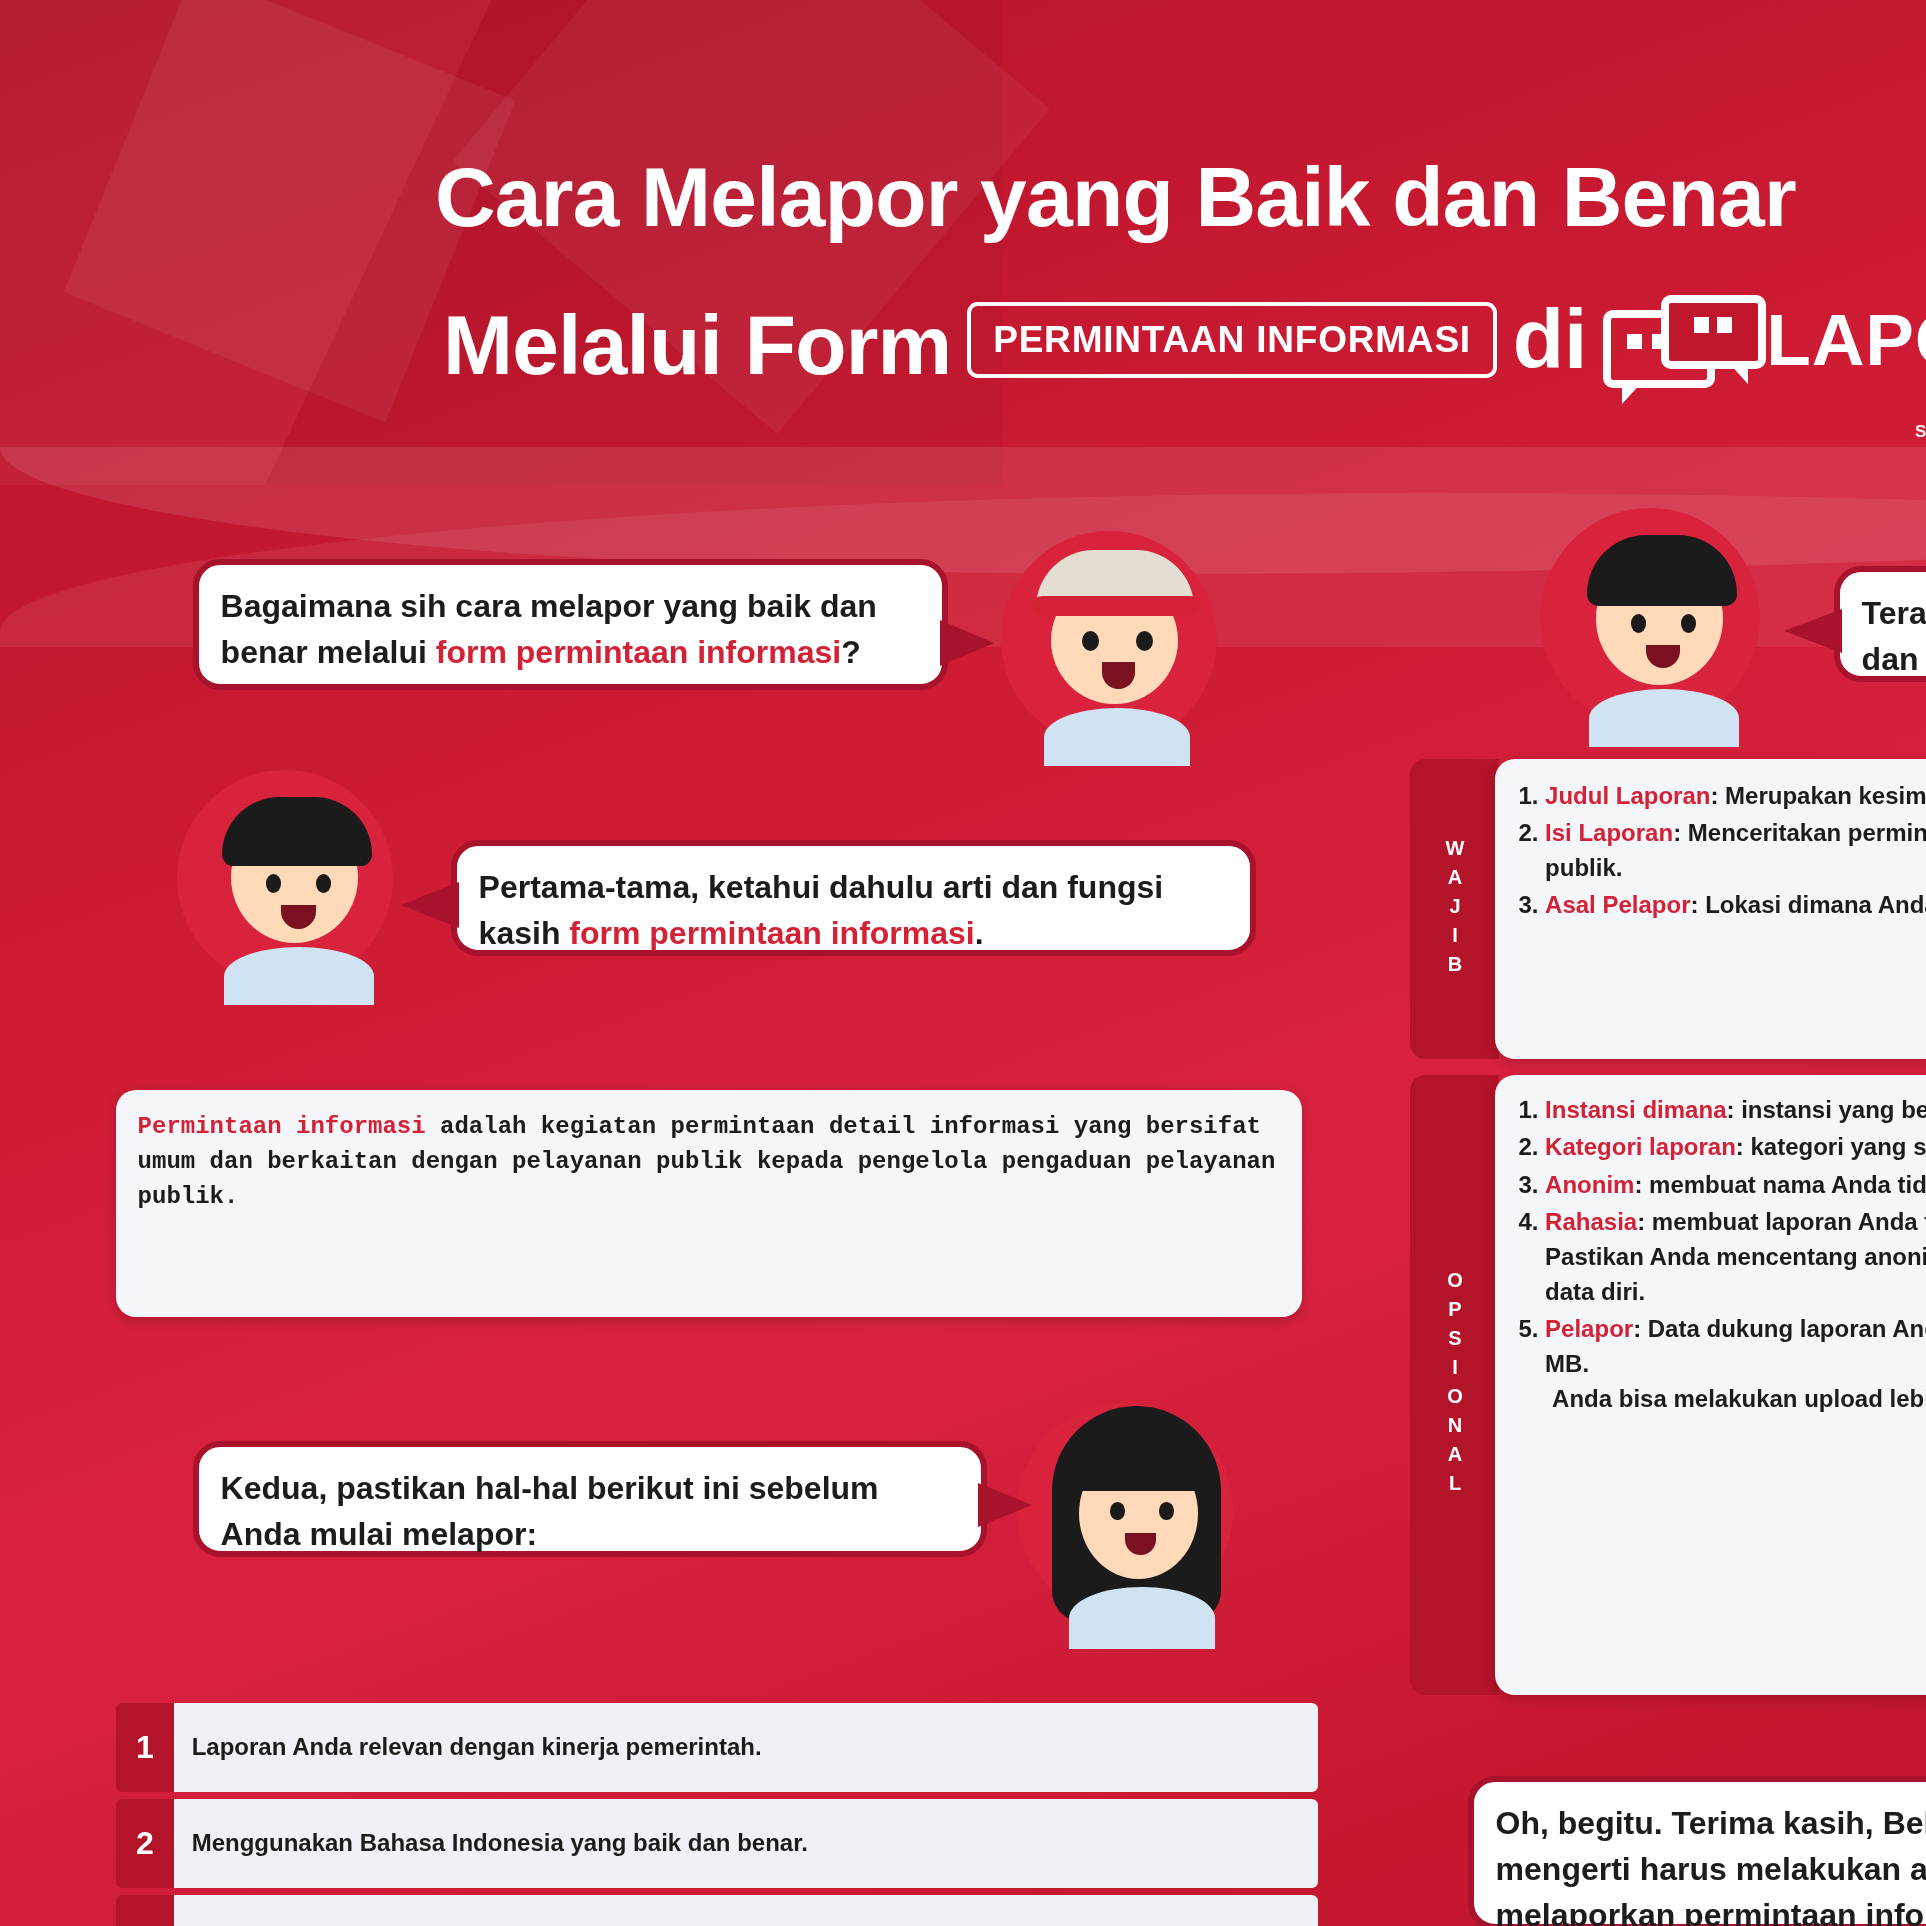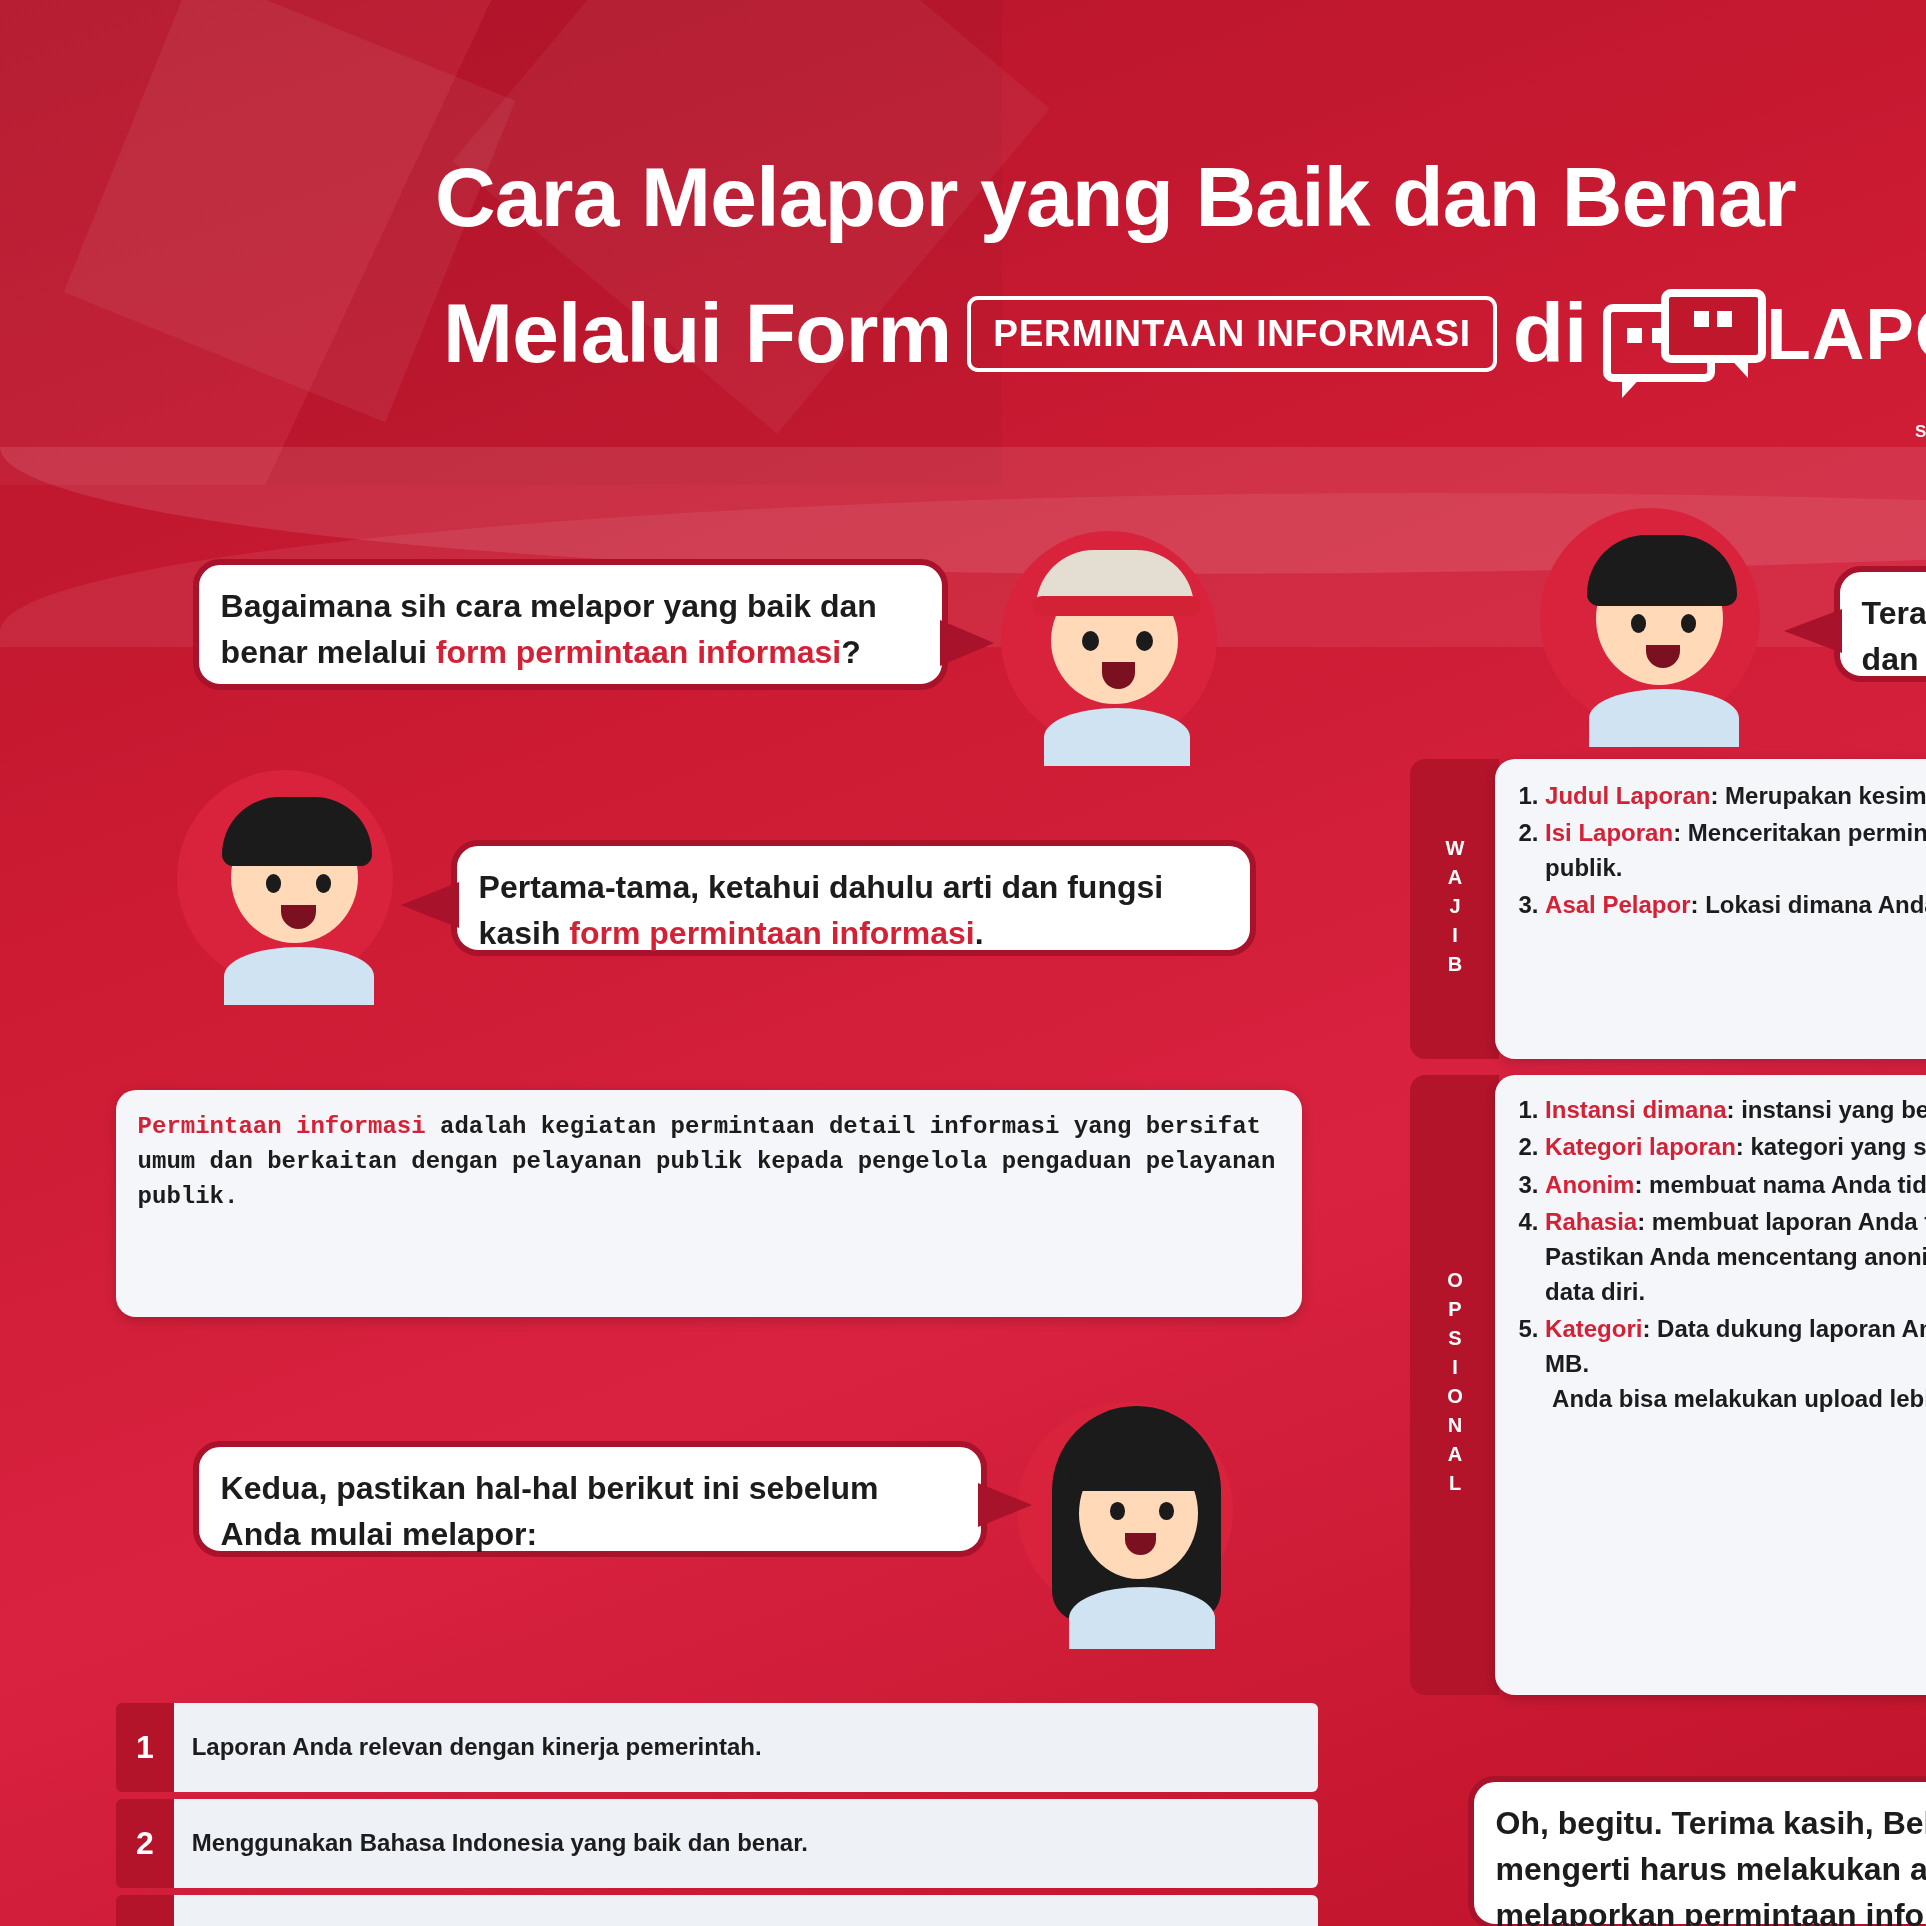--- a/index.html
+++ b/index.html
@@ -28,21 +28,21 @@
     border-radius:50% 50% 0 0/90% 70% 0 0;}
 
   
   .header{position:absolute;left:0;top:0;width:2845px;height:478px;}
   .title{
     position:absolute;left:435px;top:143px;width:2080px;
     color:#ffffff;font-weight:bold;font-size:84px;line-height:1.30;
     letter-spacing:-0.8px;
   }
   .title-l2{position:absolute;left:443px;top:285px;display:flex;align-items:center;gap:15.4px;}
-  .title-l2 .t{color:#fff;font-weight:bold;font-size:84px;letter-spacing:-0.8px;}
+  .title-l2 .t{color:#fff;font-weight:bold;font-size:84px;letter-spacing:-0.8px;margin-top:12px;}
   .pill{
     border:4.6px solid #ffffff;border-radius:10.8px;
     padding:13px 22.3px;color:#ffffff;font-weight:bold;font-size:37px;letter-spacing:0.8px;
     white-space:nowrap;
   }
   .di{color:#fff;font-weight:bold;font-size:84px;}
   .logo-wrap{display:flex;align-items:center;gap:11.6px;}
   .logo-mark{width:152px;height:89px;position:relative;}
   .logo-mark .b1{position:absolute;left:0;top:15.4px;width:96px;height:62px;border:8.5px solid #fff;border-radius:10px;}
   .logo-mark .b1:after{content:"";position:absolute;left:11.6px;bottom:-24px;width:0;height:0;
@@ -228,21 +228,21 @@
     <span style="writing-mode:vertical-rl;text-orientation:upright;letter-spacing:7px;">OPSIONAL</span>
   </div>
   <div class="panel" style="left:1495px;top:1075px;width:1248px;height:620px;padding-top:17px;">
     <ol class="lst">
       <li><span class="hl">Instansi dimana</span><span>: instansi yang berwenang terhadap permintaan informasi yang diinginkan.</span></li>
       <li><span class="hl">Kategori laporan</span><span>: kategori yang sesuai dengan informasi yang diinginkan.</span></li>
       <li><span class="hl">Anonim</span><span>: membuat nama Anda tidak muncul pada halaman publik SP4N-LAPOR!.</span></li>
       <li><span class="hl">Rahasia</span><span>: membuat laporan Anda tidak muncul pada halaman publik SP4N-LAPOR!.</span>
         <div>Pastikan Anda mencentang anonim dan rahasia untuk laporan yang bersifat sensitif dan mengandung data diri.</div>
       </li>
-      <li><span class="hl">Kategori</span><span>: Data dukung laporan Anda berupa gambar, dokumen, dan video dengan maksimal upload 2 MB.</span>
+      <li><span class="hl">Pelapor</span><span>: Data dukung laporan Anda berupa gambar, dokumen, dan video dengan maksimal upload 2 MB.</span>
         <div style="padding-left:7px;">Anda bisa melakukan upload lebih dari satu dokumen.</div>
       </li>
     </ol>
   </div>
 
   <div class="bubble" style="left:1468px;top:1776px;width:863px;height:154px;">
     <span>Oh, begitu. Terima kasih, Bela dan Iyan. Saya sudah mengerti harus melakukan apa saja ketika melaporkan permintaan informasi.</span>
   </div>
 
 </div>

